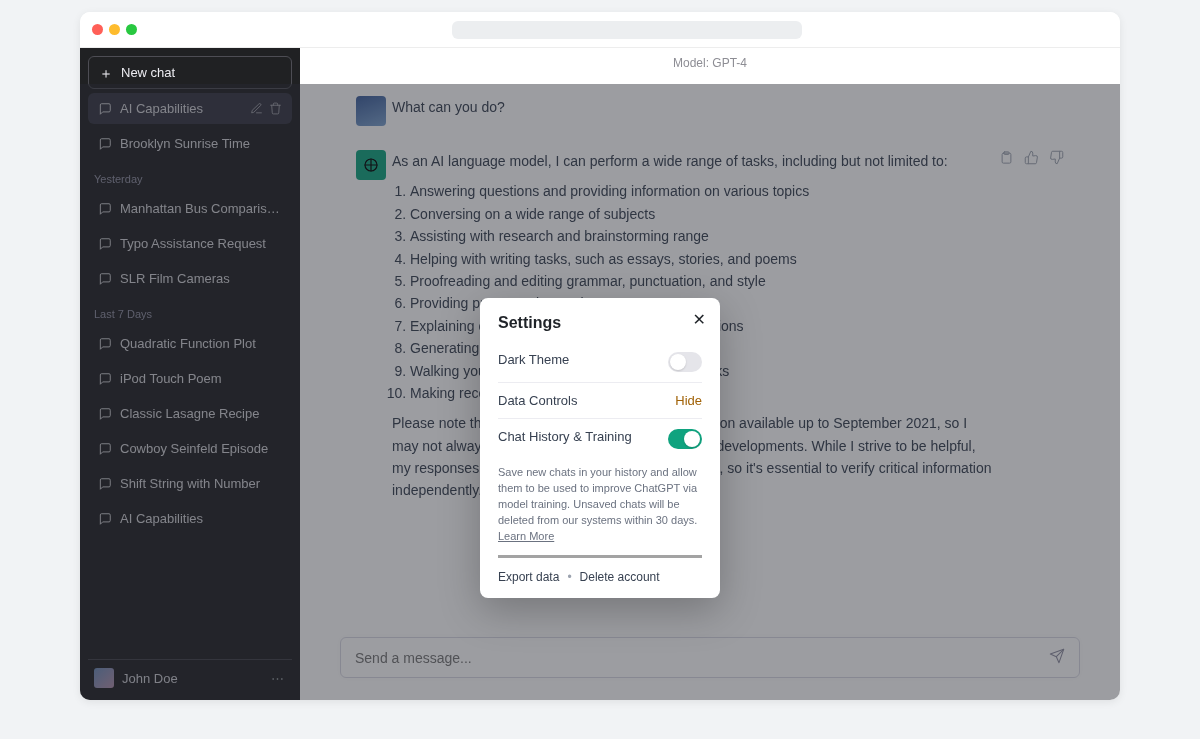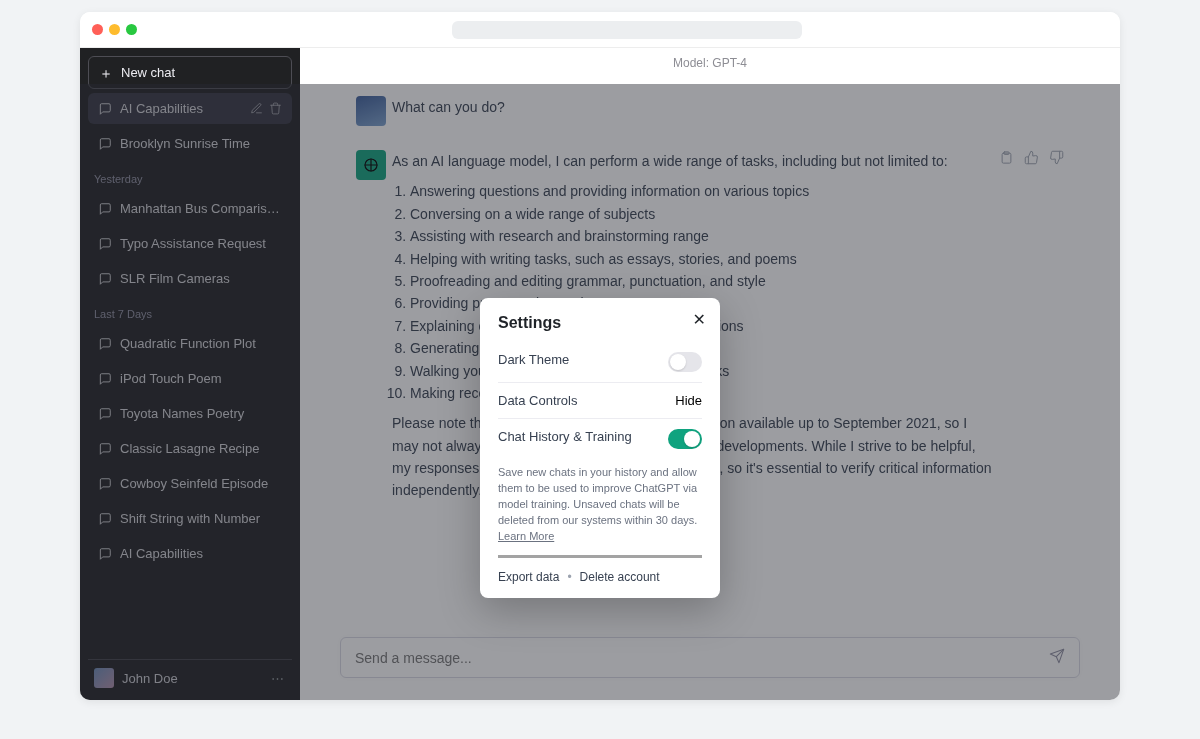--- a/index.html
+++ b/index.html
@@ -54,21 +54,21 @@
   .modal .close { position: absolute; top: 14px; right: 14px; cursor: pointer; font-size: 16px; line-height: 1; }
   .modal .row { display: flex; justify-content: space-between; padding: 10px 0; border-bottom: 1px solid #ececf1; }
   .modal .row.noborder { border-bottom: none; }
   .modal .row .lbl { color: #374151; }
   .toggle { width: 34px; height: 20px; border-radius: 10px; position: relative; cursor: pointer; }
   .toggle::after { content: ""; width: 16px; height: 16px; border-radius: 50%; background: #fff; position: absolute; top: 2px; transition: none; box-shadow: 0 1px 2px rgba(0,0,0,.15); }
   .toggle.off { background: #e5e5ea; }
   .toggle.off::after { left: 2px; }
   .toggle.on { background: #10a37f; }
   .toggle.on::after { right: 2px; }
-  .hide-link { color: #000000; font-weight: 500; cursor: pointer; }
+  .hide-link { color: #a16207; font-weight: 500; cursor: pointer; }
   .modal .desc { font-size: 11px; line-height: 1.45; color: #6b7280; padding: 6px 0 10px; border-bottom: 3px solid #a3a3a3; }
   .modal .desc a { color: #6b7280; text-decoration: underline; cursor: pointer; }
   .modal .footer-row { padding-top: 12px; font-size: 12px; display: flex; align-items: center; gap: 8px; color: #374151; }
   .modal .footer-row .dot { color: #9ca3af; }
 
   svg { fill: none; stroke: currentColor; stroke-width: 1.6; stroke-linecap: round; stroke-linejoin: round; }
 </style>
 </head>
 <body>
 
@@ -138,26 +138,20 @@
           <svg class="chat-icon" viewBox="0 0 24 24">
             <path d="M21 15a2 2 0 0 1-2 2H8l-4 4V5a2 2 0 0 1 2-2h13a2 2 0 0 1 2 2z"></path>
           </svg>
           <span class="label">Quadratic Function Plot</span>
         </div>
       <div class="chat-item">
           <svg class="chat-icon" viewBox="0 0 24 24">
             <path d="M21 15a2 2 0 0 1-2 2H8l-4 4V5a2 2 0 0 1 2-2h13a2 2 0 0 1 2 2z"></path>
           </svg>
           <span class="label">iPod Touch Poem</span>
-        </div>
-      <div class="chat-item">
-          <svg class="chat-icon" viewBox="0 0 24 24">
-            <path d="M21 15a2 2 0 0 1-2 2H8l-4 4V5a2 2 0 0 1 2-2h13a2 2 0 0 1 2 2z"></path>
-          </svg>
-          <span class="label">Toyota Names Poetry</span>
         </div>
       <div class="chat-item">
           <svg class="chat-icon" viewBox="0 0 24 24">
             <path d="M21 15a2 2 0 0 1-2 2H8l-4 4V5a2 2 0 0 1 2-2h13a2 2 0 0 1 2 2z"></path>
           </svg>
           <span class="label">Classic Lasagne Recipe</span>
         </div>
       <div class="chat-item">
           <svg class="chat-icon" viewBox="0 0 24 24">
             <path d="M21 15a2 2 0 0 1-2 2H8l-4 4V5a2 2 0 0 1 2-2h13a2 2 0 0 1 2 2z"></path>

